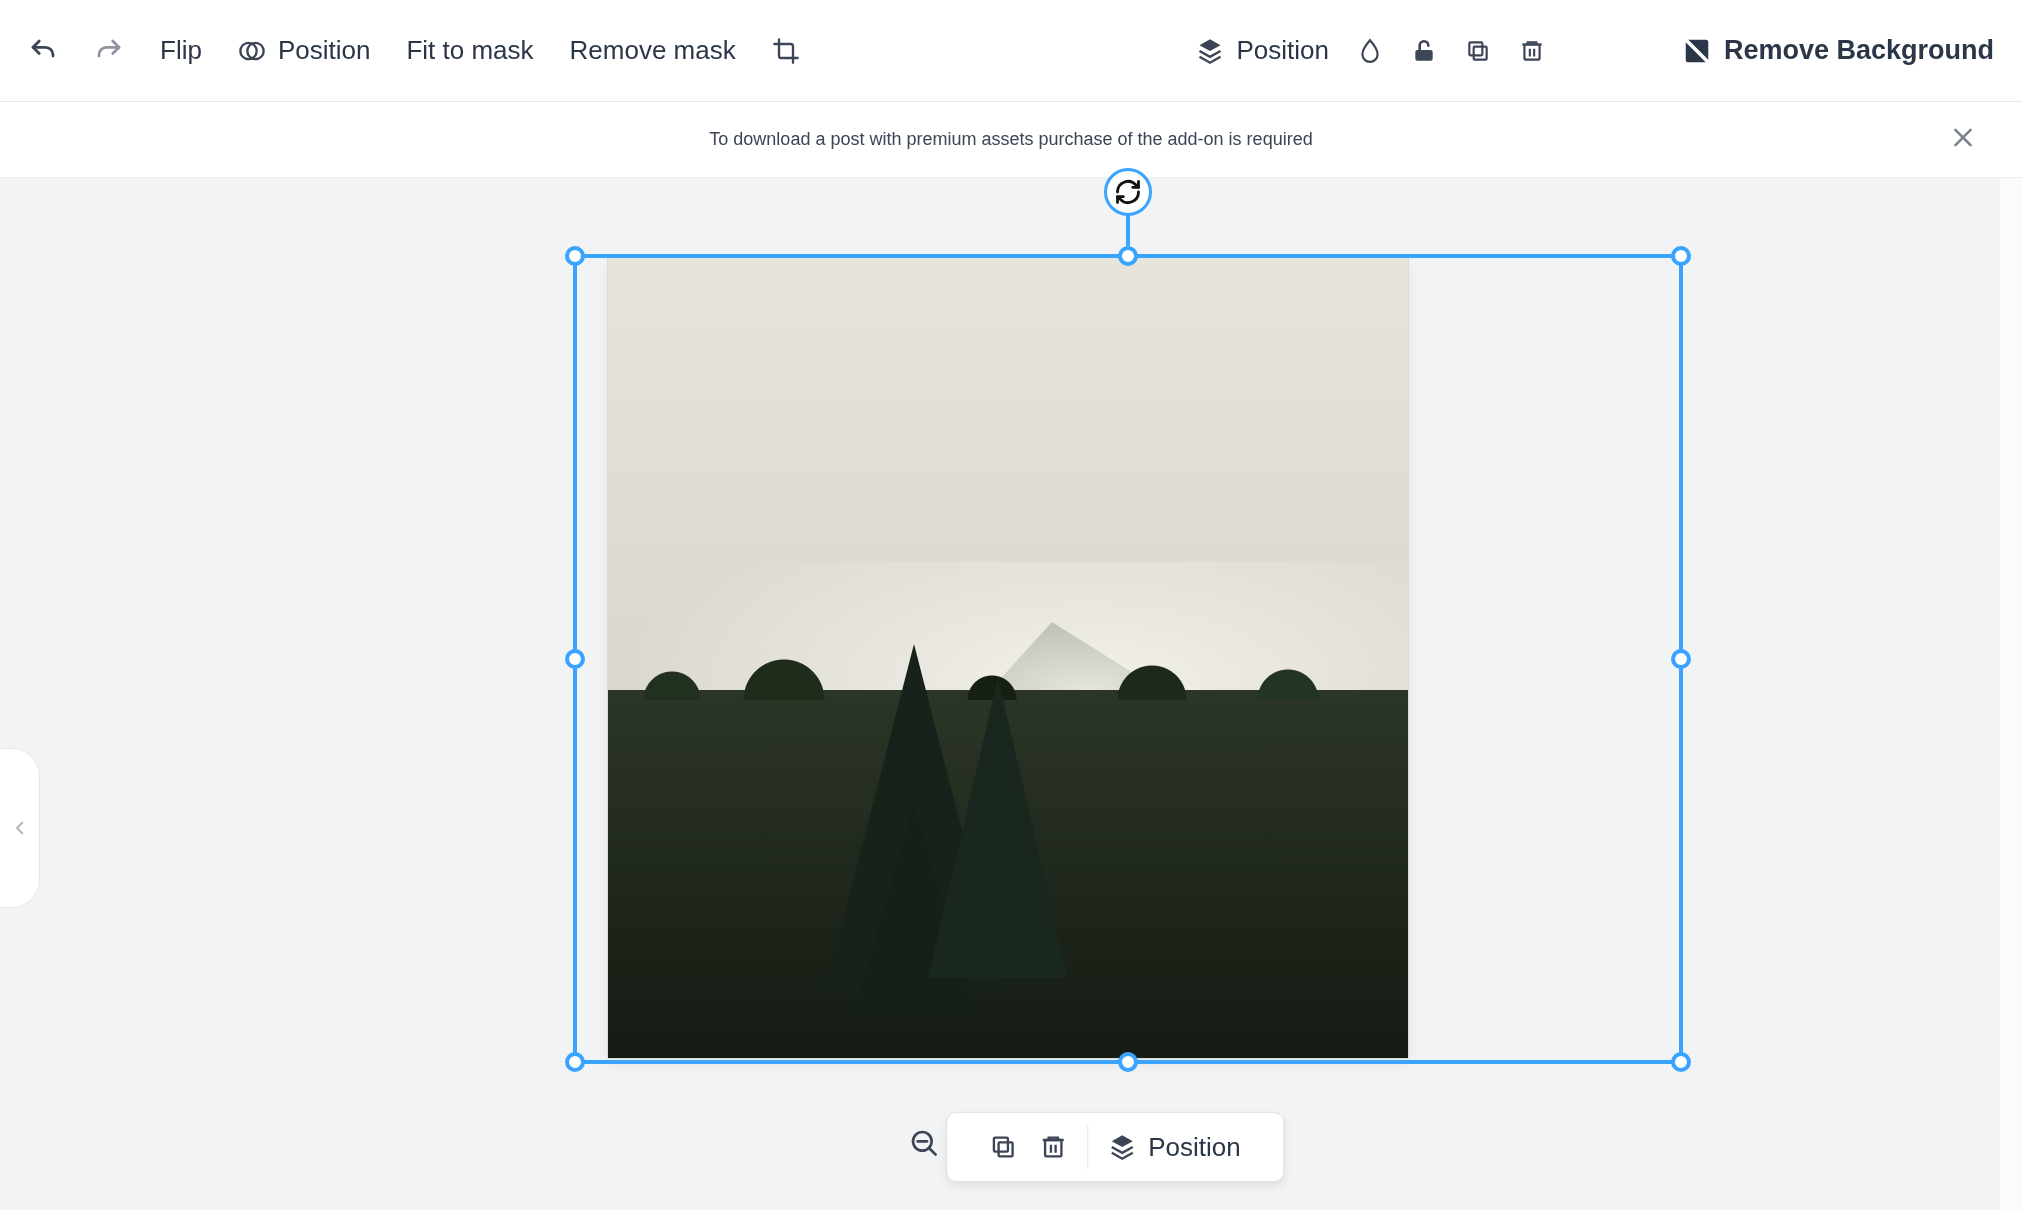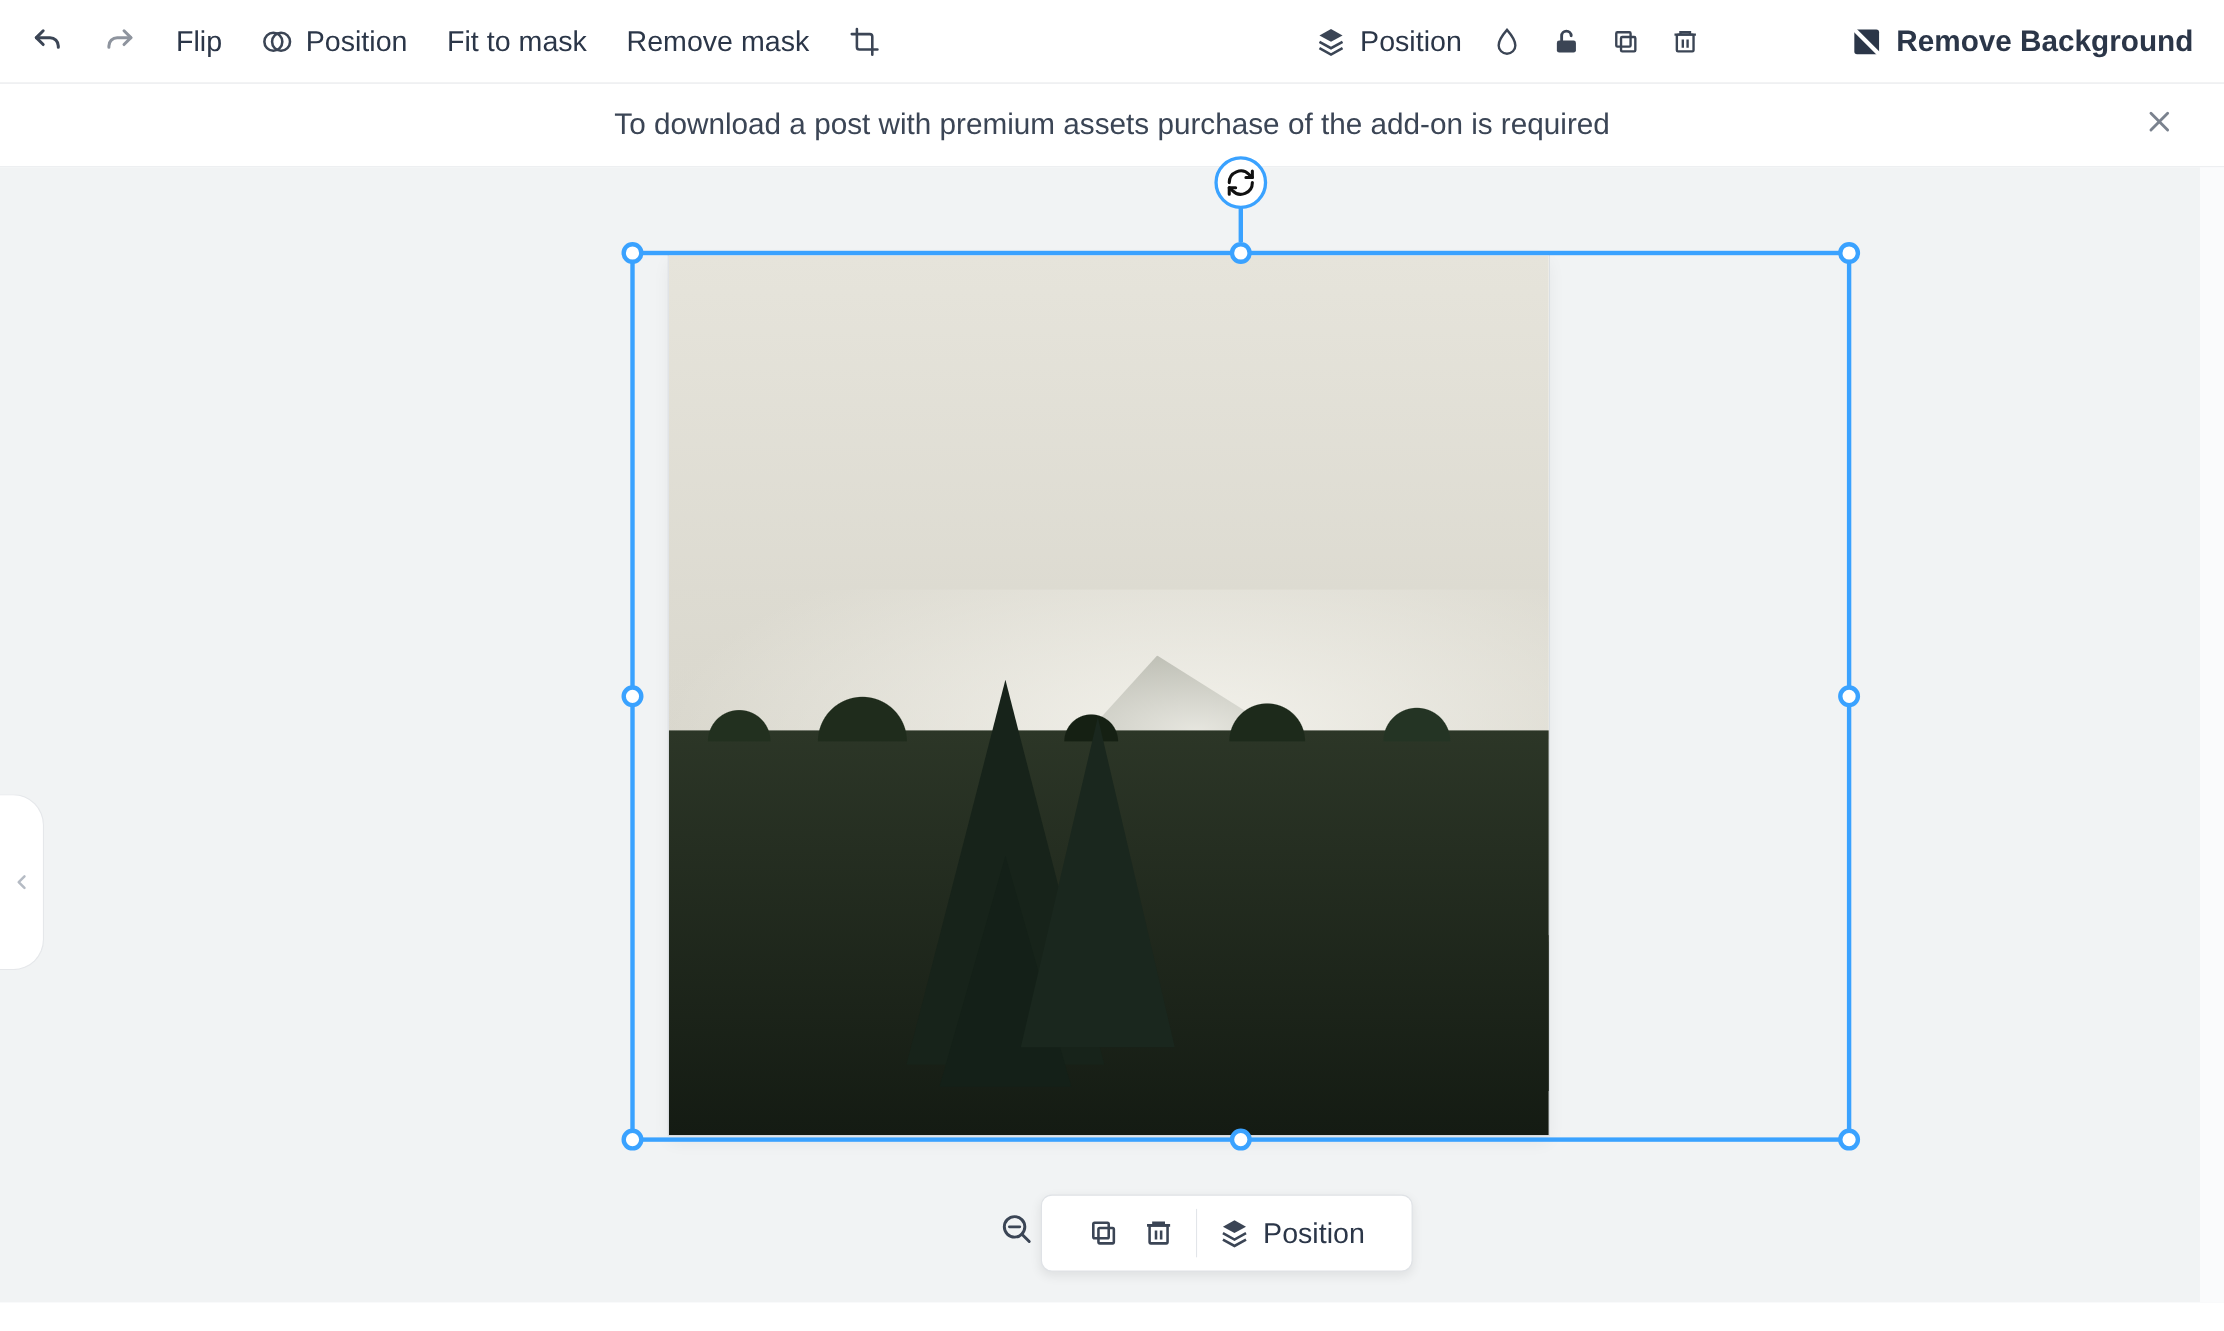--- a/index.html
+++ b/index.html
@@ -1,35 +1,35 @@
 <!DOCTYPE html>
 <html><head>
 <meta charset="utf-8">
 <style>
   * { box-sizing: border-box; }
   html, body { margin:0; padding:0; width:2022px; height:1210px; font-family: -apple-system, "Helvetica Neue", Arial, sans-serif; color:#2b3648; background:#fff; overflow:hidden; }
 
   
   .toolbar {
     display:flex; align-items:center;
-    height:76px; border-bottom:1px solid #e5e7ea;
+    height:102px; border-bottom:1px solid #e5e7ea;
     padding:0 28px;
     font-size:26px;
   }
   .tool-group-left { display:flex; align-items:center; gap:36px; }
   .tool-group-right { display:flex; align-items:center; gap:28px; margin-left:auto; }
   .tool-btn { display:flex; align-items:center; gap:12px; color:#2b3648; cursor:pointer; }
   .tool-btn svg { display:block; }
   .divider-v { width:1px; height:100%; background:#e5e7ea; margin:0 40px; align-self:stretch;}
   .remove-bg-weight { font-weight:600; font-size:27px;text-align:center;}
 
   
   .notice {
     display:flex; align-items:center; justify-content:center;
-    height:76px; font-size:27px; color:#3b4555;
+    height:76px; font-size:18px; color:#3b4555;
     position:relative; border-bottom:1px solid #eceef0;
   }
   .notice-close {
     position:absolute; right:46px; top:50%; transform:translateY(-50%);
     color:#7a828e; cursor:pointer;
   }
 
   
   .canvas-wrap {
     position:relative; width:100%; height:calc(1210px - 102px - 76px);

